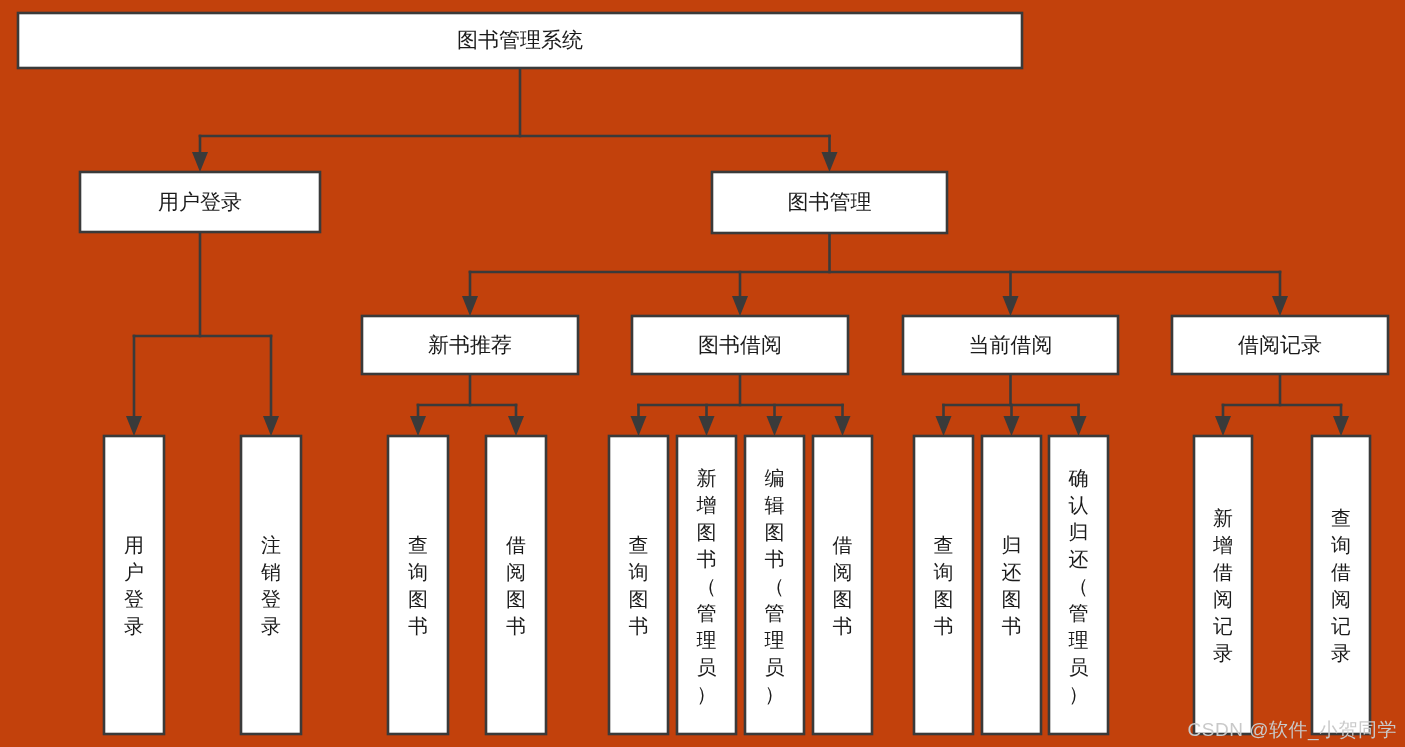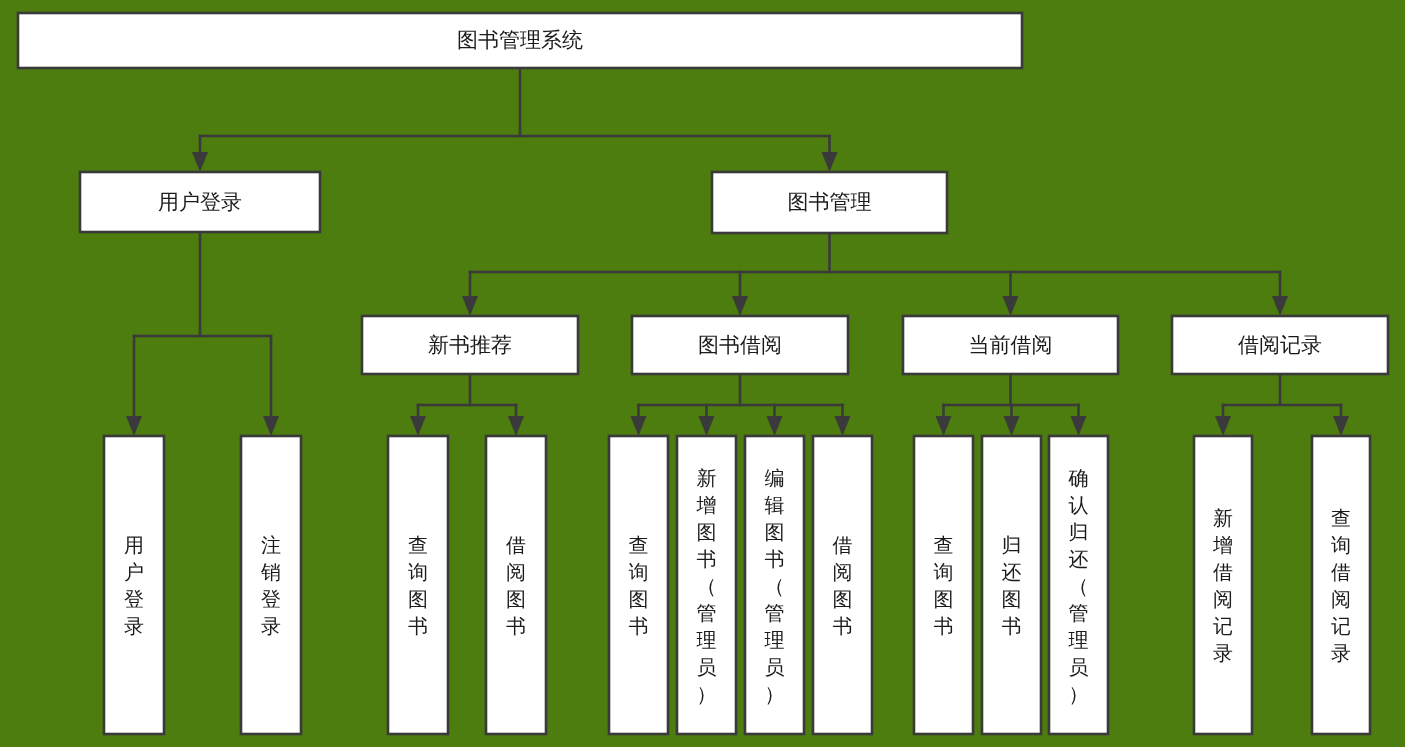--- a/index.html
+++ b/index.html
@@ -11,21 +11,21 @@
   body {
     width: 1405px;
     height: 747px;
     overflow: hidden;
     font-family: "Liberation Sans", "DejaVu Sans", sans-serif;
   }
   #diagram-root {
     position: relative;
     width: 1405px;
     height: 747px;
-    background: #4d7c0f;
+    background: #c2410c;
   }
   svg#diagram-svg {
     position: absolute;
     left: 0;
     top: 0;
     width: 1405px;
     height: 747px;
     display: block;
   }
   .node-box {
@@ -202,13 +202,14 @@
         <g>
           <rect x="1194" y="436" width="58" height="298" class="node-box"></rect>
           <text x="1223" y="525.06" class="node-label-v"><tspan x="1223" dy="0">新</tspan><tspan x="1223" dy="27">增</tspan><tspan x="1223" dy="27">借</tspan><tspan x="1223" dy="27">阅</tspan><tspan x="1223" dy="27">记</tspan><tspan x="1223" dy="27">录</tspan></text>
         </g>
         <g>
           <rect x="1312" y="436" width="58" height="298" class="node-box"></rect>
           <text x="1341" y="525.06" class="node-label-v"><tspan x="1341" dy="0">查</tspan><tspan x="1341" dy="27">询</tspan><tspan x="1341" dy="27">借</tspan><tspan x="1341" dy="27">阅</tspan><tspan x="1341" dy="27">记</tspan><tspan x="1341" dy="27">录</tspan></text>
         </g>
       </g>
   </svg>
+  <div class="watermark-text">CSDN @软件_小贺同学</div>
 </div>
 
 </body></html>

